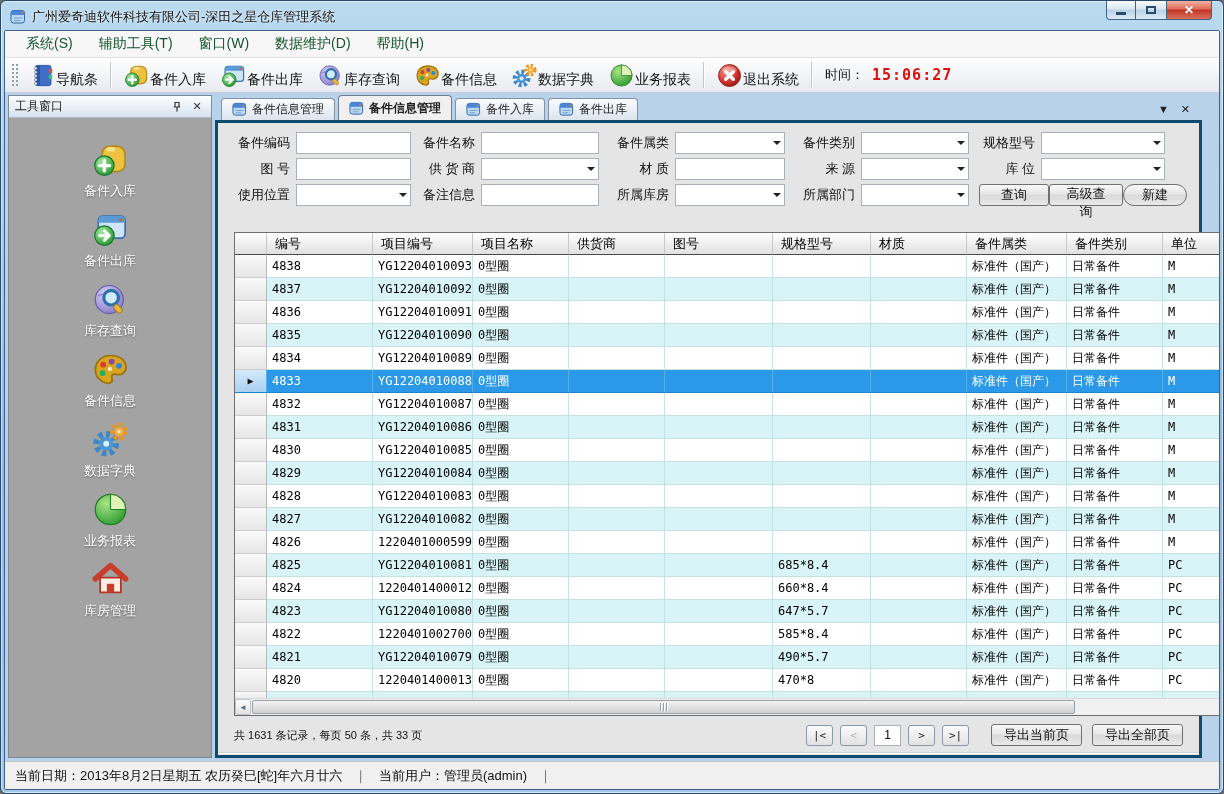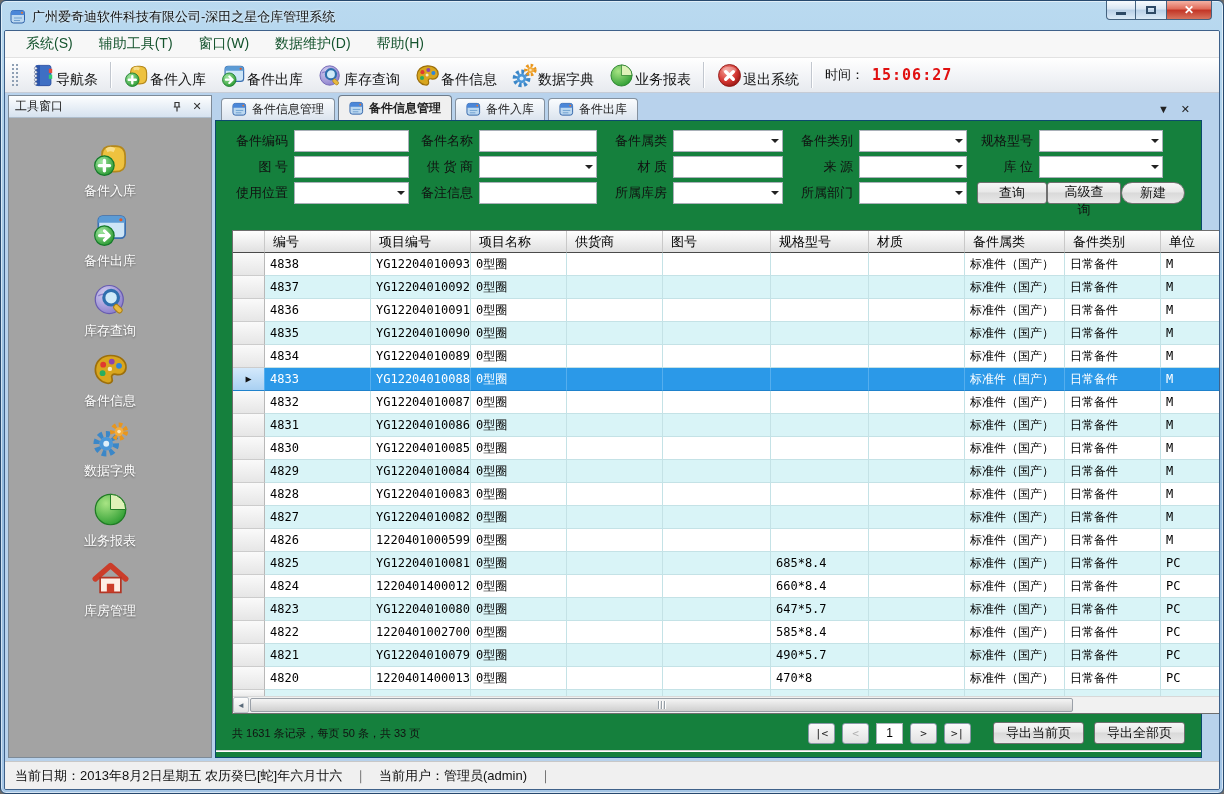--- a/index.html
+++ b/index.html
@@ -57,21 +57,21 @@
   .main{flex:1;display:flex;flex-direction:column;min-width:0;padding-right:14px;}
   .tabbar{height:25px;flex:none;display:flex;align-items:flex-end;padding-left:6px;position:relative;}
   .tab{height:22px;display:flex;align-items:center;gap:5px;padding:0 10px;font-size:12px;color:#222;
     border:1px solid #84919f;border-bottom:none;border-radius:4px 4px 0 0;margin-right:3px;
     background:linear-gradient(#fafcfe,#dbe4ee);cursor:pointer;position:relative;}
   .tab svg{width:15px;height:15px;}
   .tab.active{height:25px;background:#f0f0f0;font-weight:bold;z-index:3;border-color:#6f7c8a;}
   .tab-tools{position:absolute;right:12px;bottom:5px;display:flex;gap:12px;align-items:center;}
   .tab-tool{font-size:11px;color:#222;cursor:pointer;line-height:1;}
   
-  .panel{flex:1;background:#15803d;border:1px solid #0c4a6e;position:relative;min-height:0;}
+  .panel{flex:1;background:#e5e5e5;border:3px solid #0c4a6e;position:relative;min-height:0;}
   
   .search-area{position:absolute;left:14px;top:9px;right:6px;}
   .f-row{display:flex;align-items:center;height:22px;margin-bottom:4px;}
   .f-cell{display:flex;align-items:center;flex:none;}
   .f-lab{font-size:13px;color:#111;text-align:right;padding-right:6px;white-space:nowrap;}
   .c1 .f-lab{width:64px;} .c1 .f-field{width:115px;} .c1{margin-right:10px;}
   .c2 .f-lab{width:60px;} .c2 .f-field{width:118px;} .c2{margin-right:14px;}
   .c3 .f-lab{width:62px;} .c3 .f-field{width:110px;} .c3{margin-right:12px;}
   .c4 .f-lab{width:64px;} .c4 .f-field{width:108px;} .c4{margin-right:8px;}
   .c5 .f-lab{width:64px;} .c5 .f-field{width:124px;}

